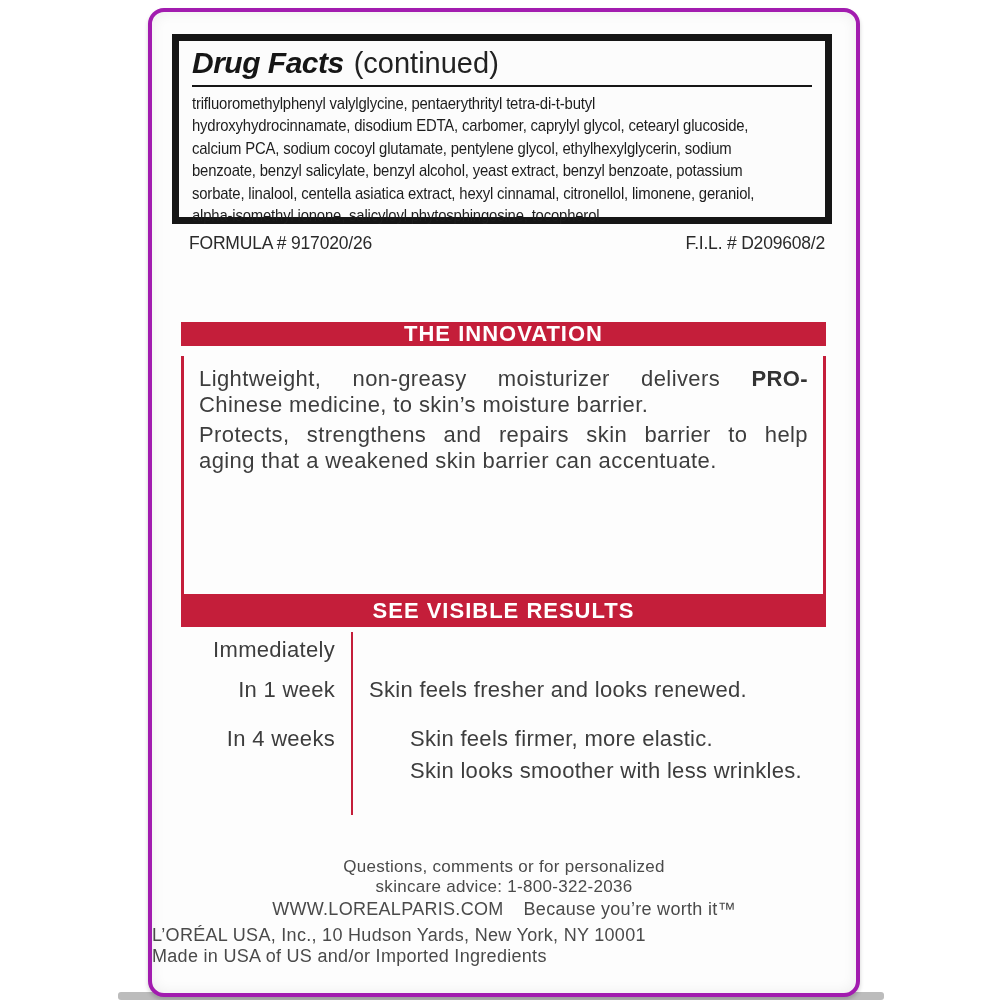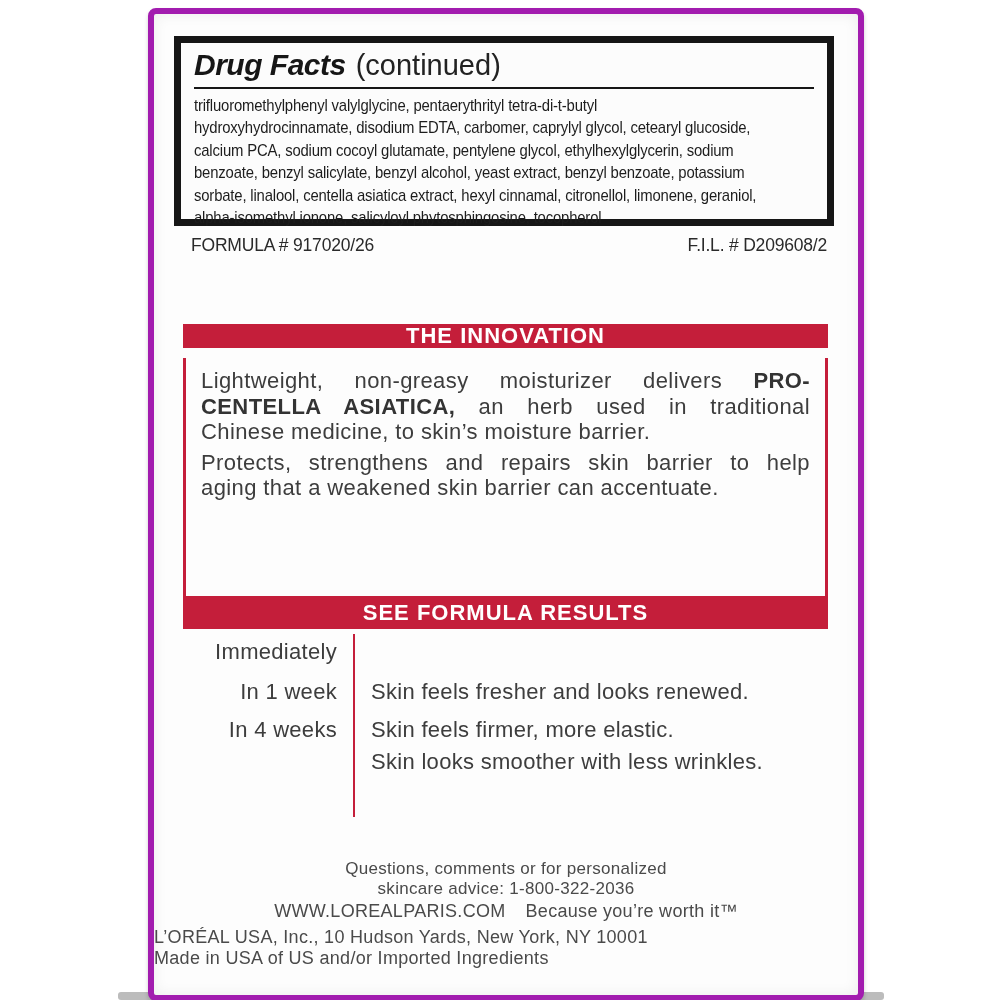--- a/index.html
+++ b/index.html
@@ -4,21 +4,21 @@
 <style>
   html,body{margin:0;padding:0;width:1000px;height:1000px;background:#ffffff;overflow:hidden;
     font-family:"Liberation Sans", sans-serif;}
   .stage{position:relative;width:1000px;height:1000px;}
 
   
   .floor{position:absolute;left:118px;bottom:0;width:766px;height:8px;background:#bcbcbc;border-radius:3px;}
 
   
   .card{position:absolute;left:148px;top:8px;width:704px;height:981px;background:#fdfdfd;
-    border:6px solid #a21caf;border-radius:8px;
+    border:4px solid #a21caf;border-radius:16px;
     box-shadow:inset 0 0 14px rgba(0,0,0,0.07), 0 3px 4px rgba(0,0,0,0.18);}
 
   
   .wm{position:absolute;border-radius:50%;pointer-events:none;}
   .wm-g1{left:268px;top:448px;width:230px;height:120px;background:rgba(40,40,40,0.035);filter:blur(7px);}
   .wm-g2{left:400px;top:455px;width:110px;height:110px;background:rgba(40,40,40,0.035);filter:blur(6px);}
   .wm-red{left:326px;top:486px;width:18px;height:18px;background:rgba(196,30,58,0.38);filter:blur(1px);}
 
   
   .df-box{position:absolute;left:20px;top:22px;width:660px;height:190px;border:7px solid #161616;
@@ -51,21 +51,21 @@
 
   
   .res-table{position:absolute;left:29px;top:617px;width:645px;height:190px;
     font-size:22px;line-height:31.5px;letter-spacing:0.3px;color:#3d3d3d;}
   .res-divider{position:absolute;left:170px;top:3px;width:2px;height:183px;}
   .r-row{display:flex;align-items:flex-start;}
   .r-when{width:154px;min-width:154px;text-align:right;padding-right:16px;}
   .r-lines{padding-left:18px;}
   .row1{padding-top:5px;}
   .row2{margin-top:8px;}
-  .row3{margin-top:7px;}
+  .row3{margin-top:18px;gap:41px;}
 
   
   .contact{position:absolute;left:0;top:845px;width:100%;text-align:center;
     font-size:17px;line-height:19.5px;color:#4a4a4a;letter-spacing:0.3px;}
   .contact .web-row{font-size:18px;margin-top:4px;}
   .contact .tagline{margin-left:20px;}
   .address{position:absolute;left:0;top:913px;width:100%;text-align:left;
     font-size:18px;line-height:21px;color:#4a4a4a;letter-spacing:0.3px;}
 </style>
 </head>
@@ -99,31 +99,30 @@
       <span>FORMULA # 917020/26</span>
       <span>F.I.L. # D209608/2</span>
     </div>
 
     <div class="banner innovation accent-bg" style="background: rgb(196, 30, 58);">
       <span>THE INNOVATION</span>
     </div>
     <div class="innov-body accent-border" style="border-color: rgb(196, 30, 58);">
       <div>
         <div class="jline"><span>Lightweight, non-greasy moisturizer delivers </span><b>PRO-</b></div>
-        <div class="jline"><b>CENTELLA ASIATICA,</b><span> an herb used in traditional</span></div>
         <div class="lline">Chinese medicine, to skin’s moisture barrier.</div>
       </div>
       <div class="p2">
         <div class="jline">Protects, strengthens and repairs skin barrier to help</div>
         <div class="lline">aging that a weakened skin barrier can accentuate.</div>
       </div>
     </div>
 
     <div class="banner results accent-bg" style="background: rgb(196, 30, 58);">
-      <span>SEE FORMULA RESULTS</span>
+      <span>SEE VISIBLE RESULTS</span>
     </div>
     <div class="res-table">
       <div class="res-divider accent-bg" style="background: rgb(196, 30, 58);"></div>
       <div class="r-row row1">
         <div class="r-when">Immediately</div>
       </div>
       <div class="r-row row2">
         <div class="r-when">In 1 week</div>
         <div class="r-lines">
           <div>Skin feels fresher and looks renewed.</div>

